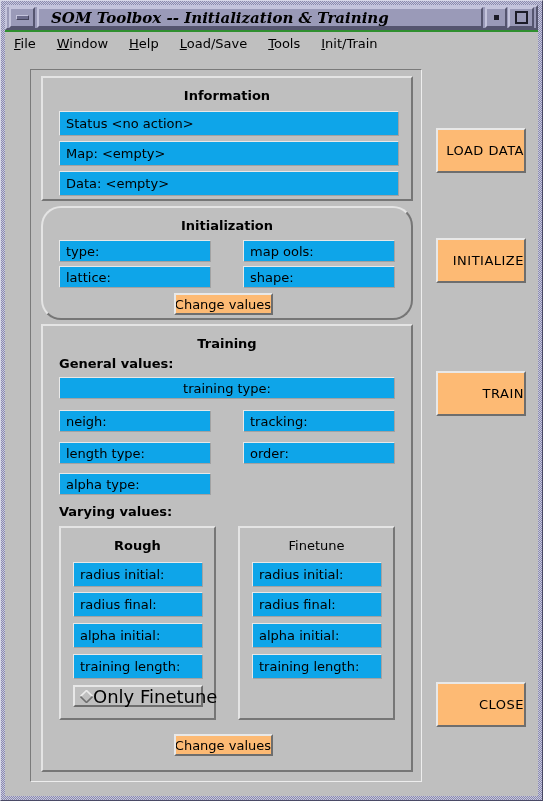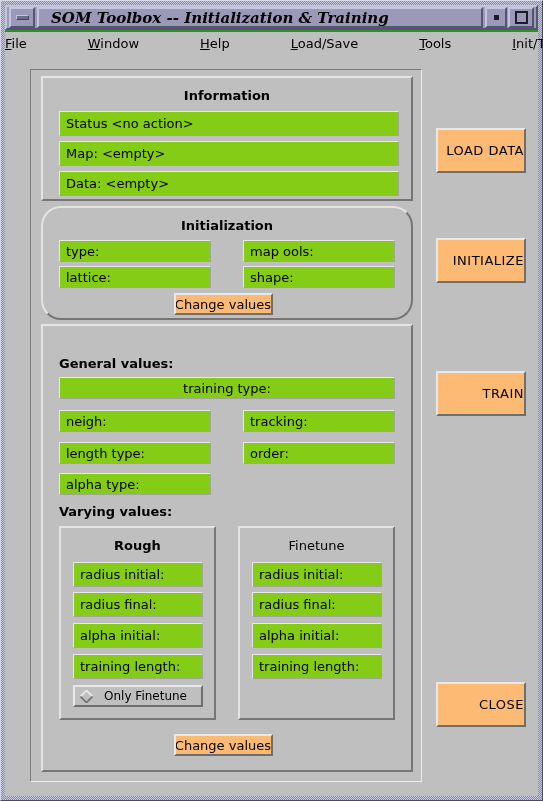--- a/index.html
+++ b/index.html
@@ -129,21 +129,21 @@
   .menubar {
     position: absolute;
     left: 0; top: 25px;
     width: 533px;
     height: 25px;
     box-sizing: border-box;
     background: #bfbfbf;
     border-top: 2px solid #2f8f2f;
     display: flex;
     align-items: center;
-    gap: 40px;
+    padding-left: 9px;
   }
   .menu-item {
     font-size: 13px;
     color: #000;
     margin-right: 21px;
     white-space: nowrap;
     cursor: default;
   }
   .menu-item .mn {
     text-decoration: underline;
@@ -201,21 +201,21 @@
     font-size: 13px;
     font-weight: bold;
     color: #000;
     white-space: nowrap;
   }
 
   
   .field {
     position: absolute;
     box-sizing: border-box;
-    background: #84cc16;
+    background: #0ea5e9;
     border-top: 1px solid #e8e8e8;
     border-left: 1px solid #e8e8e8;
     border-right: 1px solid #a2a2a2;
     border-bottom: 1px solid #a2a2a2;
     display: flex;
     align-items: center;
     overflow: hidden;
     text-align: center;
   }
   .field span {
@@ -275,22 +275,22 @@
   }
   .diamond {
     width: 13px; height: 13px;
     margin-left: 5px;
     flex: none;
     position: relative;
   }
   .diamond svg { display: block; }
   .toggle-label {
     flex: 1;
-    text-align: right;
-    font-size: 12px;
+    text-align: left;
+    font-size: 18px;
     color: #000;
     padding-right: 14px;
     white-space: nowrap;
   }
 </style>
 </head>
 <body>
 
 <div class="wm-frame">
   <div class="wm-inner">
@@ -349,20 +349,21 @@
           </div>
           <div class="field" style="left:200px; top:58px; width:152px; height:22px;">
             <span>shape:</span>
           </div>
           <div class="btn clip" style="left:131px; top:85px; width:99px; height:22px;">
             <span>Change values</span>
           </div>
         </div>
 
         <div class="group" style="left:10px; top:254px; width:372px; height:448px;">
+          <div class="group-title" style="top:10px;">Training</div>
 
           <div class="section-label" style="left:16px; top:30px;">General values:</div>
 
           <div class="field center" style="left:16px; top:51px; width:336px; height:22px;">
             <span>training type:</span>
           </div>
 
           <div class="field" style="left:16px; top:84px; width:152px; height:22px;">
             <span>neigh:</span>
           </div>

